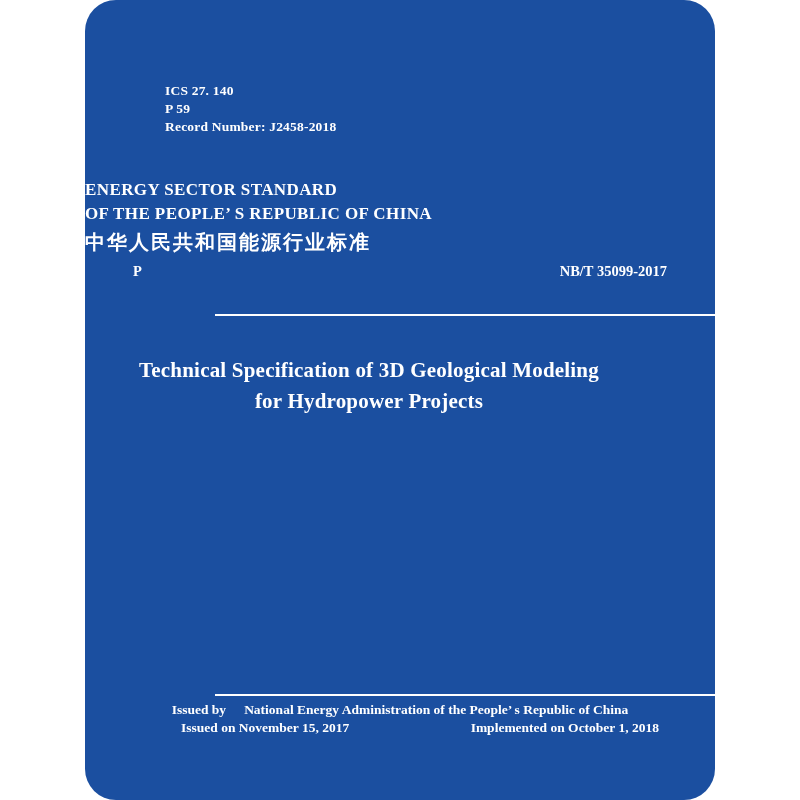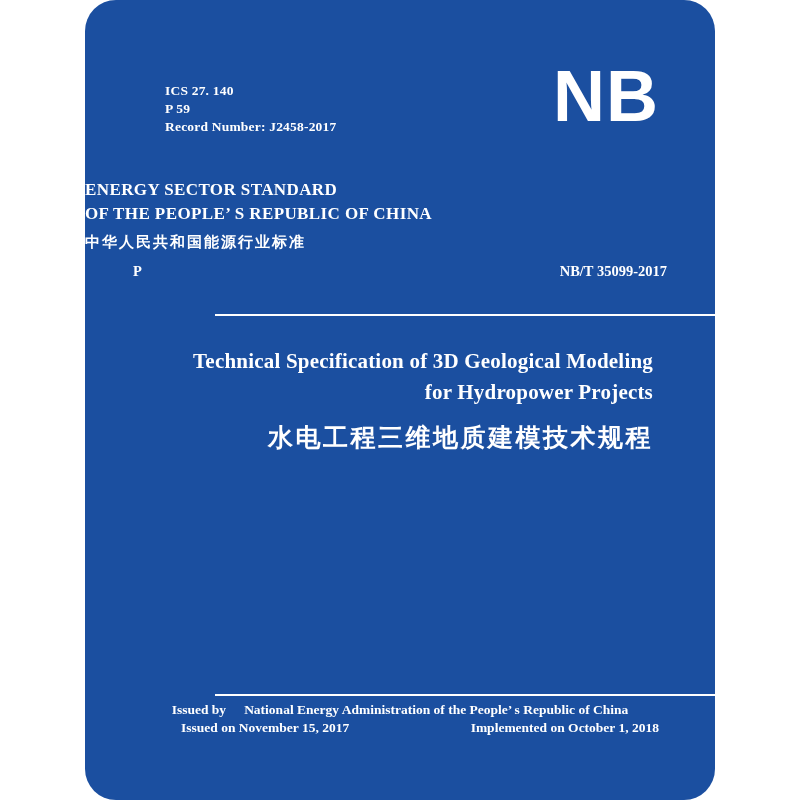--- a/index.html
+++ b/index.html
@@ -54,21 +54,21 @@
     text-align: left;
   }
   .org-en {
     font-weight: bold;
     font-size: 17px;
     letter-spacing: 0.4px;
     line-height: 24px;
   }
   .org-cn {
     font-weight: bold;
-    font-size: 15px;
+    font-size: 20px;
     letter-spacing: 2px;
     line-height: 26px;
     margin-top: 3px;
     font-family: "DejaVu Sans", sans-serif;
   }
   .code-row {
     position: absolute;
     left: 48px;
     right: 48px;
     top: 263px;
@@ -83,23 +83,23 @@
     left: 130px;
     width: 570px;
     height: 2px;
     background: #ffffff;
   }
   .rule-top { top: 314px; }
   .rule-bottom { top: 694px; }
   .title-block {
     position: absolute;
     left: 0;
-    top: 346px;
+    top: 355px;
     width: 568px;
-    text-align: right;
+    text-align: center;
   }
   .title-en {
     font-weight: bold;
     font-size: 21px;
     line-height: 31px;
     letter-spacing: 0.2px;
   }
   .title-cn {
     font-weight: bold;
     font-size: 25px;
@@ -132,42 +132,40 @@
   .issuer-label { margin-right: 18px; }
 </style>
 </head>
 <body>
 
 <div class="cover">
 
   <div class="header-block">
     <div class="ics-line">ICS 27. 140</div>
     <div class="ics-line">P 59</div>
-    <div class="ics-line">Record Number: J2458-2017</div>
+    <div class="ics-line">Record Number: J2458-2018</div>
   </div>
 
-  <div class="nb-logo">NB</div>
 
   <div class="org-block">
     <div class="org-en">ENERGY SECTOR STANDARD</div>
     <div class="org-en">OF THE PEOPLE’ S REPUBLIC OF CHINA</div>
     <div class="org-cn">中华人民共和国能源行业标准</div>
   </div>
 
   <div class="code-row">
     <div>P</div>
     <div>NB/T 35099-2017</div>
   </div>
 
   <div class="rule rule-top"></div>
 
   <div class="title-block">
     <div class="title-en">Technical Specification of 3D Geological Modeling</div>
     <div class="title-en">for Hydropower Projects</div>
-    <div class="title-cn">水电工程三维地质建模技术规程</div>
   </div>
 
   <div class="dates-row">
     <div>Issued on November 15, 2017</div>
     <div>Implemented on October 1, 2018</div>
   </div>
 
   <div class="rule rule-bottom"></div>
 
   <div class="issuer-row">

